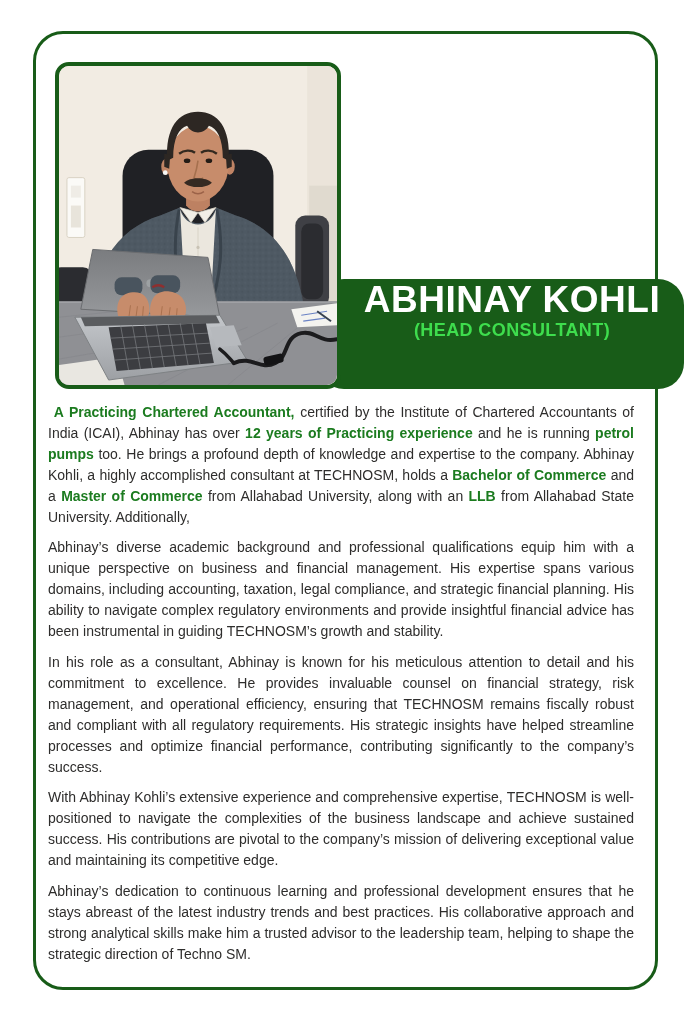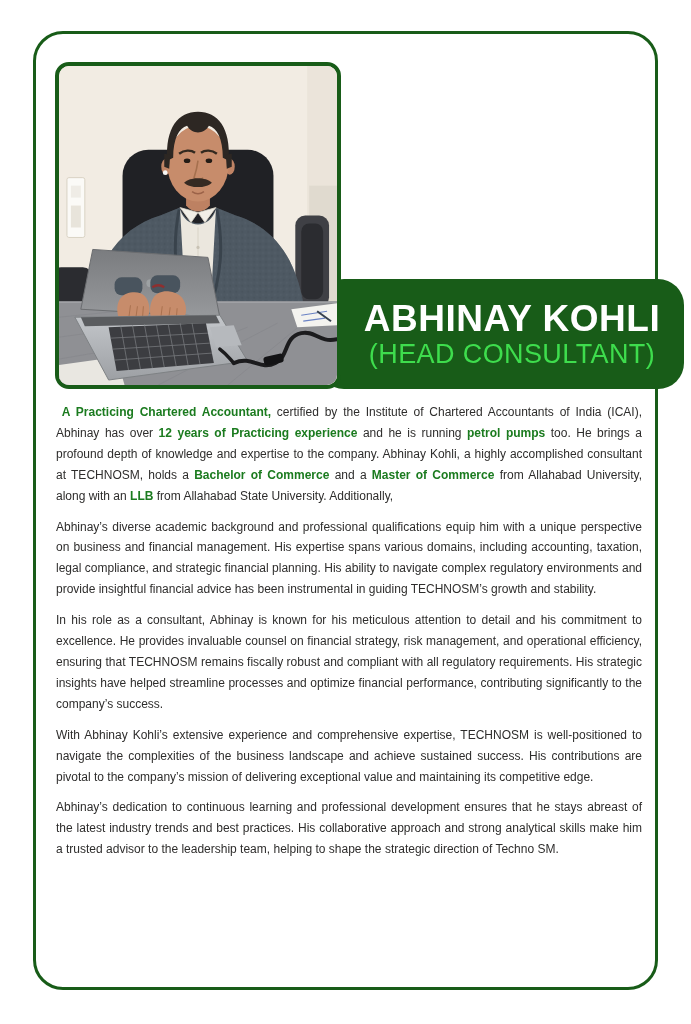--- a/index.html
+++ b/index.html
@@ -20,34 +20,34 @@
   }
   .photo-card{
     position:absolute;left:55px;top:62px;width:278px;height:319px;
     border:4px solid var(--dg);border-radius:14px;overflow:hidden;
     background:#f2ece3;z-index:3;
   }
   .photo-card svg{display:block;width:100%;height:100%;}
   .banner{
     position:absolute;left:318px;top:279px;width:366px;height:110px;
     background:var(--dg);border-radius:26px;z-index:2;
-    display:flex;flex-direction:column;align-items:center;justify-content:center;
+    display:flex;flex-direction:column;align-items:center;justify-content:flex-start;
     padding-left:22px;box-sizing:border-box;
   }
   .banner-name{
     font-size:37px;font-weight:800;color:#ffffff;letter-spacing:.5px;
     line-height:1.12;white-space:nowrap;
   }
   .banner-role{
-    font-size:27px;font-weight:400;color:var(--bright);letter-spacing:.4px;
+    font-size:18px;font-weight:700;color:var(--bright);letter-spacing:.4px;
     line-height:1.15;white-space:nowrap;
   }
   .content{
-    position:absolute;left:56px;top:402px;width:586px;z-index:2;
-    color:var(--ink);font-size:12px;line-height:20.9px;text-align:justify;
+    position:absolute;left:48px;top:402px;width:586px;z-index:2;
+    color:var(--ink);font-size:14px;line-height:20.9px;text-align:justify;
   }
   .para{margin:0 0 10px 0;}
   .para .hl{color:var(--hl);font-weight:700;}
 </style>
 </head>
 <body>
 
 <div class="page">
 
   <div class="frame"></div>

